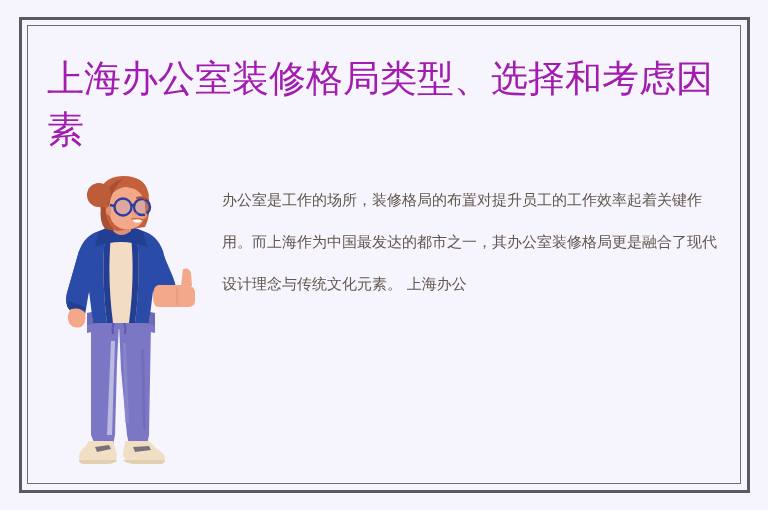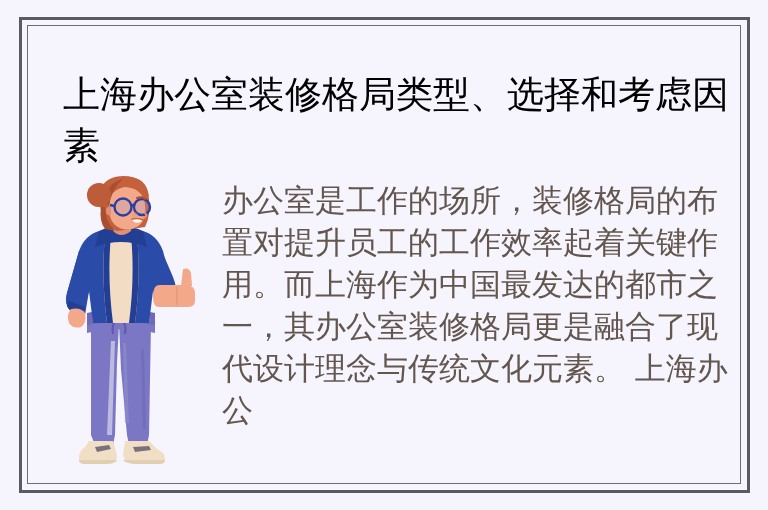--- a/index.html
+++ b/index.html
@@ -53,22 +53,22 @@
     width: 714px;
     height: 459px;
     box-sizing: border-box;
   }
 
   .title {
     position: absolute;
     left: 20px;
     top: 28px;
     width: 688px;
-    margin: 16px;
-    color: #000000;
+    margin: 0;
+    color: #a21caf;
     font-size: 37px;
     line-height: 51px;
     font-weight: 400;
     letter-spacing: 0px;
     font-family: "DejaVu Sans", "Liberation Sans", sans-serif;
     white-space: normal;
   }
 
   .body-row {
     position: absolute;
@@ -93,21 +93,21 @@
     left: 28px;
     top: 8px;
   }
 
   .paragraph {
     flex: 1 1 auto;
     margin: 0;
     padding-top: 14px;
     padding-right: 12px;
     color: #62564E;
-    font-size: 31px;
+    font-size: 15px;
     line-height: 42px;
     font-weight: 400;
     font-family: "DejaVu Sans", "Liberation Sans", sans-serif;
     text-align: left;
     word-break: break-all;
   }
 </style>
 </head>
 <body>
 

